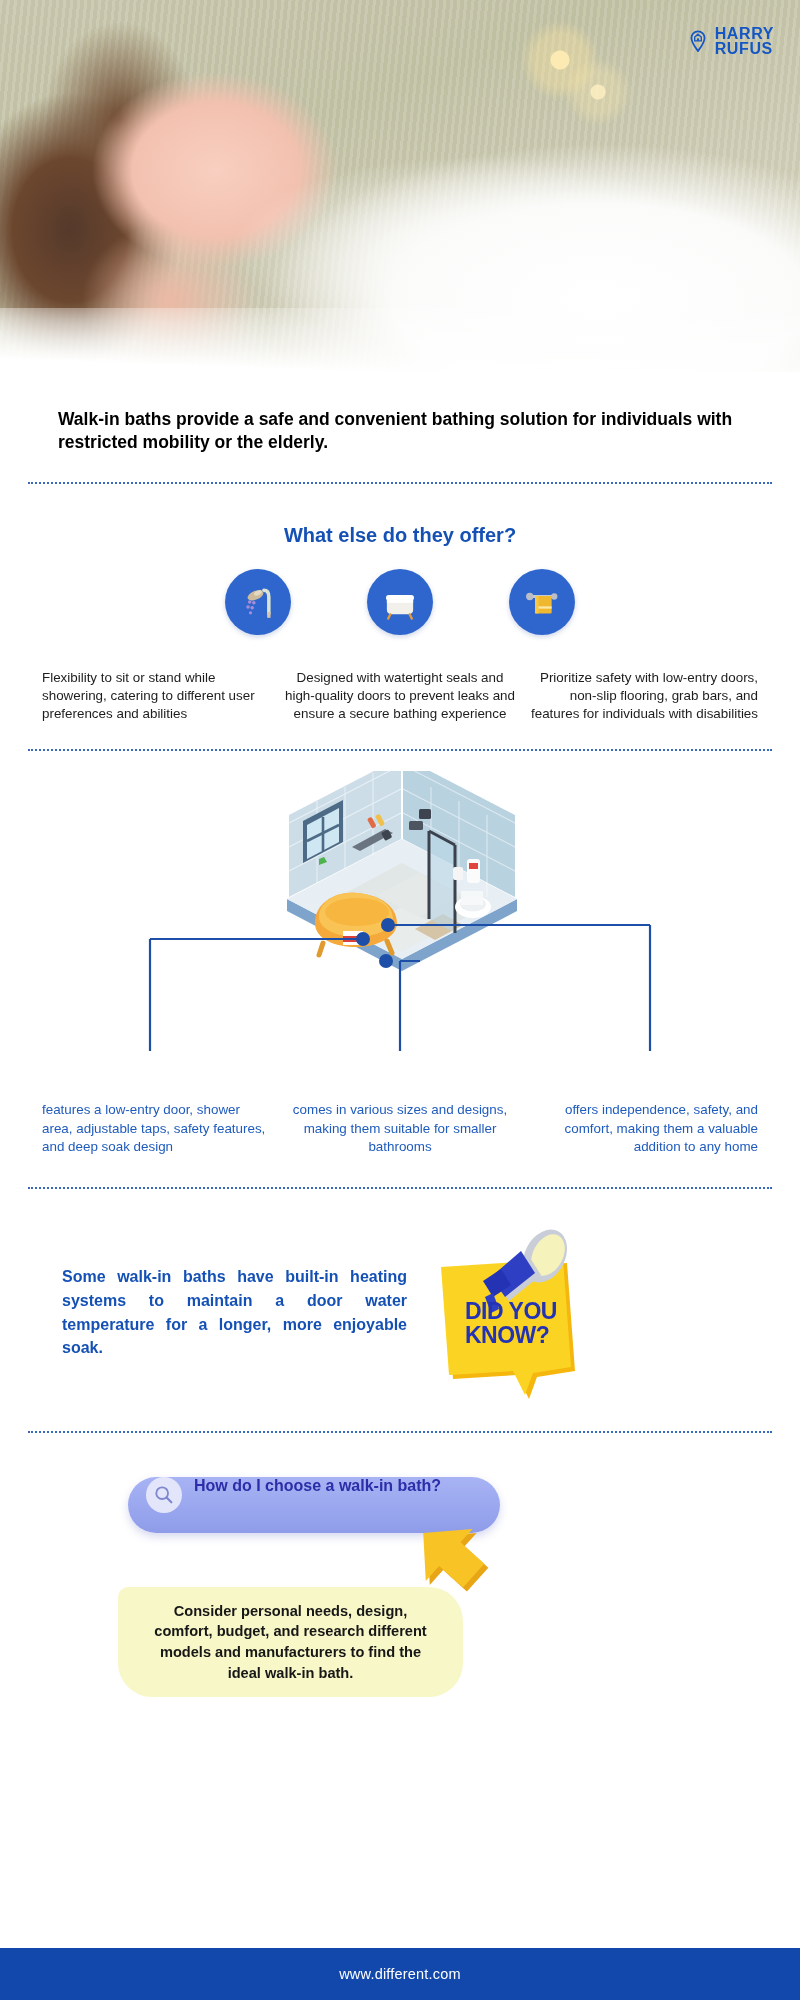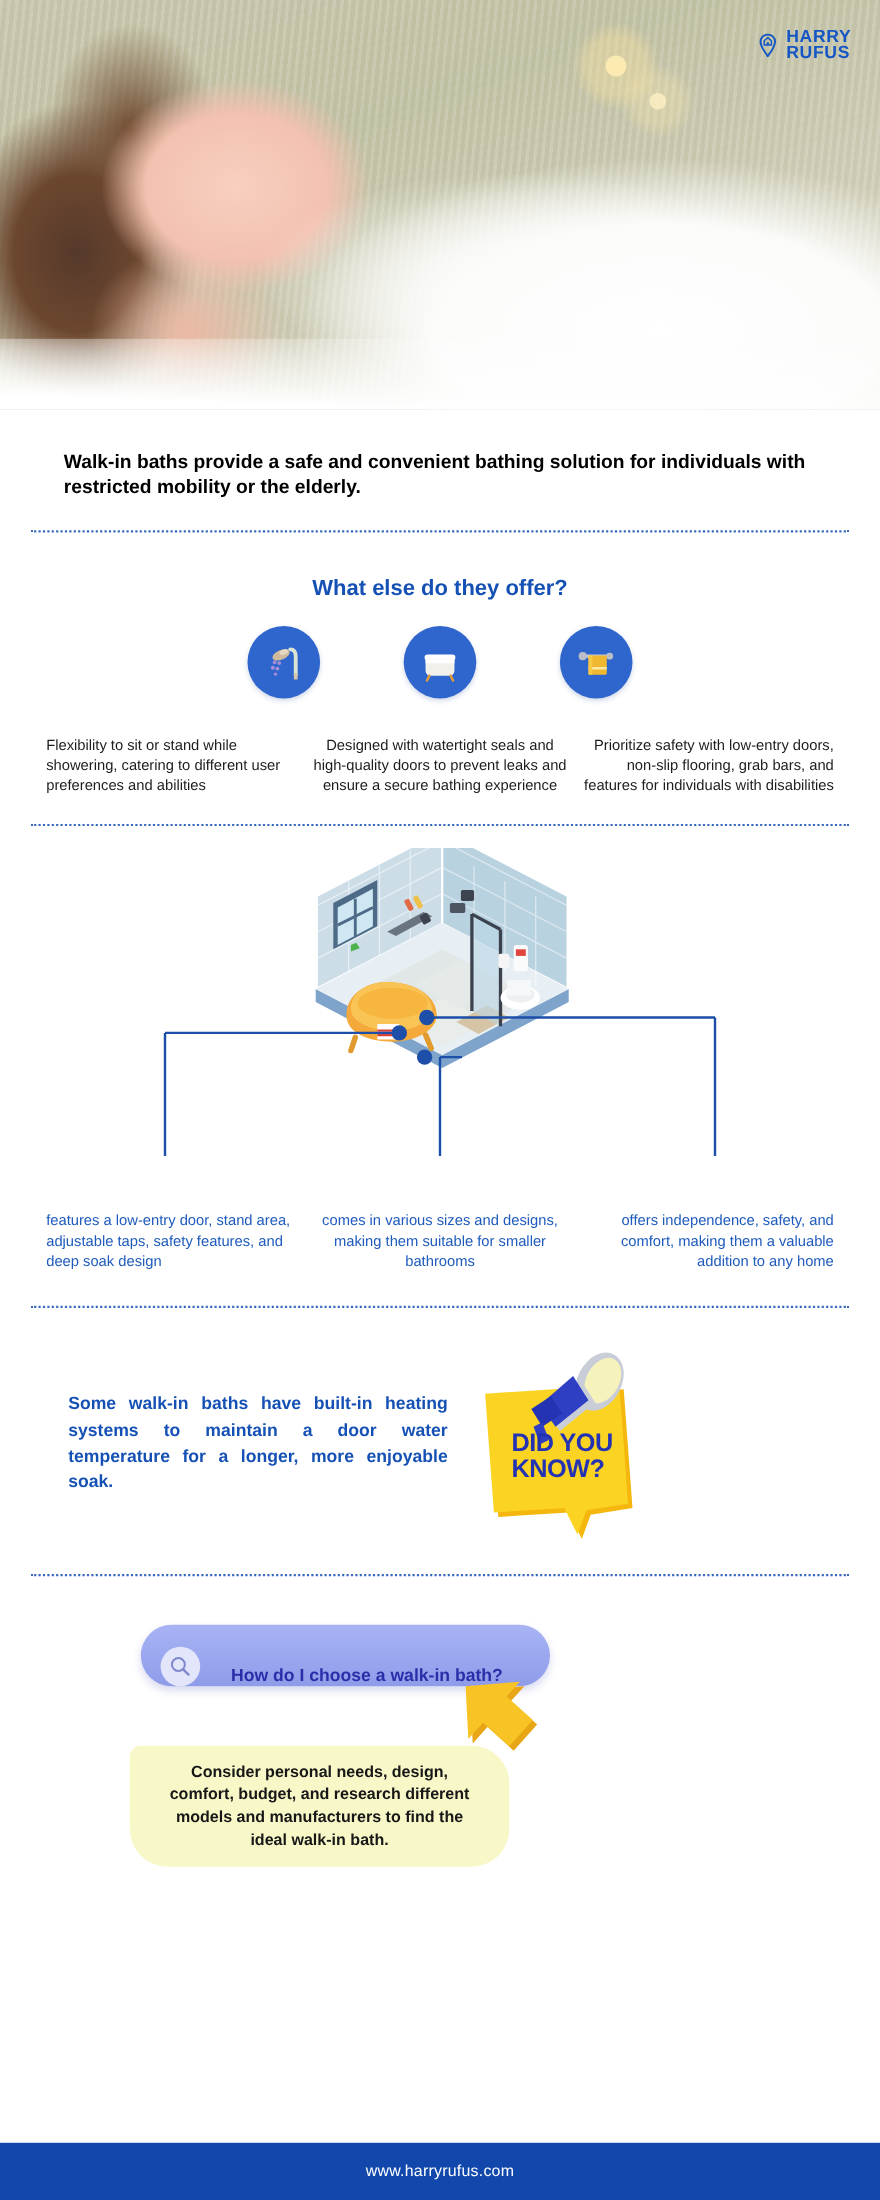--- a/index.html
+++ b/index.html
@@ -185,22 +185,22 @@
 
   
   .qa { position: relative; margin-top: 26px; height: 290px; }
   .pill {
     position: absolute;
     left: 128px; top: 18px;
     width: 372px; height: 56px;
     border-radius: 28px;
     background: linear-gradient(180deg, #a7b3f3 0%, #9aa7ef 55%, #8e9ce9 100%);
     display: flex;
-    align-items: flex-end;
-    gap: 28px;
+    align-items: flex-start;
+    gap: 12px;
     padding-left: 18px;
     box-shadow: 0 4px 8px rgba(110,120,200,0.28);
   }
   .pill-mag {
     width: 36px; height: 36px;
     border-radius: 50%;
     background: #e3e6fb;
     display: flex; align-items: center; justify-content: center;
     flex: 0 0 36px;
   }
@@ -417,21 +417,21 @@
 
         <path d="M390 164 L650 164 M650 164 L650 290"></path>
       </g>
       <circle cx="363" cy="178" r="7" fill="#1d4fa8"></circle>
       <circle cx="388" cy="164" r="7" fill="#1d4fa8"></circle>
       <circle cx="386" cy="200" r="7" fill="#1d4fa8"></circle>
     </svg>
   </div>
 
   <div class="cols-blue">
-    <div class="col a">features a low-entry door, stand area, adjustable taps, safety features, and deep soak design</div>
+    <div class="col a">features a low-entry door, shower area, adjustable taps, safety features, and deep soak design</div>
     <div class="col b">comes in various sizes and designs, making them suitable for smaller bathrooms</div>
     <div class="col c">offers independence, safety, and comfort, making them a valuable addition to any home</div>
   </div>
 
   <div style="height:30px"></div>
   <div class="dotted-rule"></div>
 
   <div class="dyk">
     <div class="dyk-text">Some walk-in baths have built-in heating systems to maintain a door water temperature for a longer, more enjoyable soak.</div>
     <div class="dyk-badge">
@@ -473,16 +473,16 @@
       <path d="M10 44 L44 8 L44 26 L76 26 L76 58 L44 58 L44 78 Z" transform="rotate(42 46 44)" fill="#e8a516"></path>
       <path d="M6 40 L40 4 L40 22 L72 22 L72 54 L40 54 L40 74 Z" transform="rotate(42 42 40)" fill="#f7c325"></path>
     </svg>
 
     <div class="answer">
       <div class="answer-text">Consider personal needs, design, comfort, budget, and research different models and manufacturers to find the ideal walk-in bath.</div>
     </div>
   </div>
 
   <div class="footer">
-    <span class="footer-text">www.harryrufus.com</span>
+    <span class="footer-text">www.different.com</span>
   </div>
 
 </div>
 
 </body></html>

